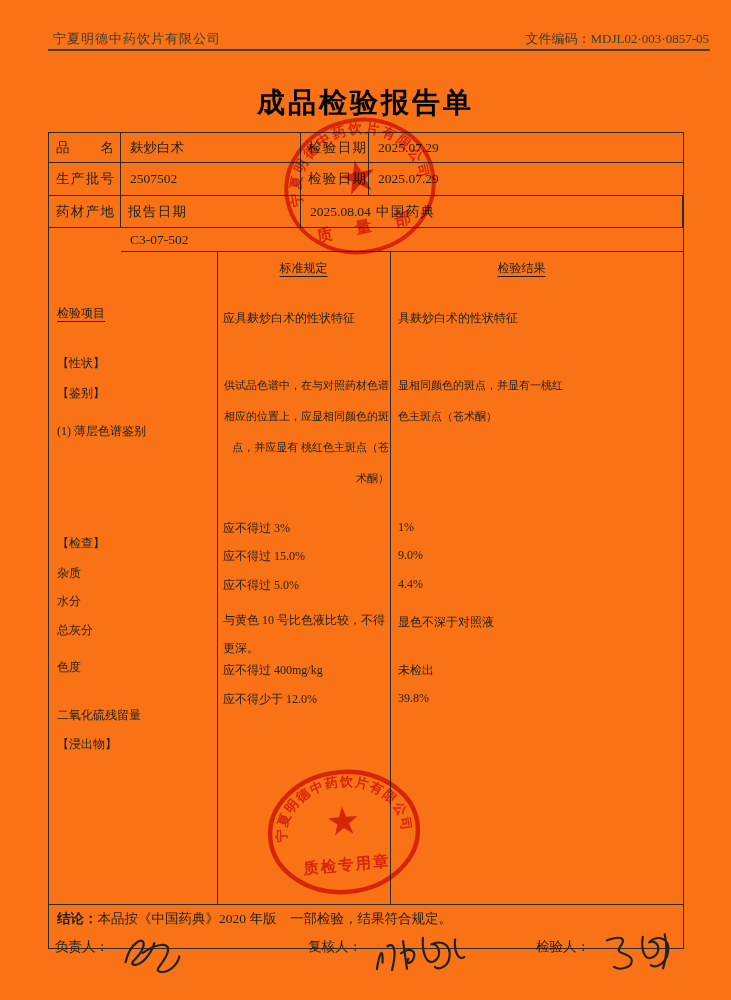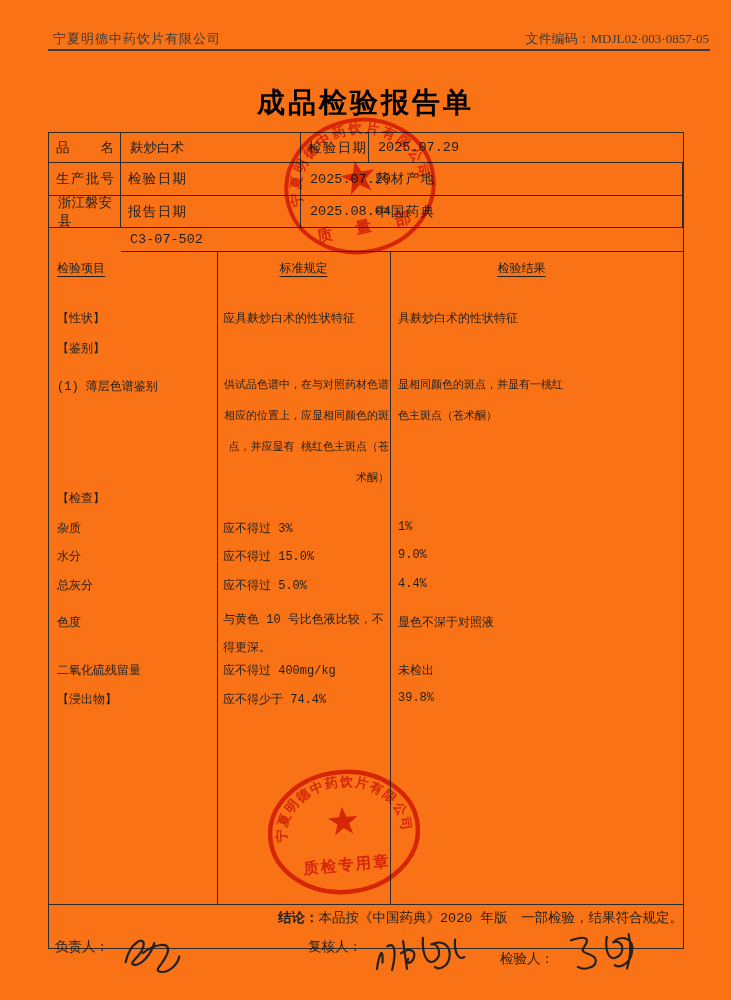--- a/index.html
+++ b/index.html
@@ -10,60 +10,60 @@
   .hdr-company{position:absolute;left:53px;top:30px;font-size:13px;letter-spacing:1px;color:#3a3a3a;}
   .hdr-code{position:absolute;right:22px;top:30px;font-size:13px;color:#3a3a3a;}
   .hdr-rule{position:absolute;left:48px;top:49px;width:662px;height:2px;background:#3c3c3c;}
 
   
   .title{position:absolute;left:0;top:84px;width:100%;text-align:center;
          font-size:28px;font-weight:bold;letter-spacing:3px;color:#000;}
 
   
   .doc-box{position:absolute;left:48px;top:132px;width:636px;height:817px;
-           border:1px solid #2b2b2b;box-sizing:border-box;font-family:Liberation Mono, monospace;}
+           border:1px solid #2b2b2b;box-sizing:border-box;}
 
   
   .info-grid{display:grid;grid-template-columns:72px 180px 68px 314px;
              grid-template-rows:30px 33px 32px 24px;font-size:13.5px;}
   .ic{display:flex;align-items:center;box-sizing:border-box;border-bottom:1px solid #2b2b2b;}
   .ic.br{border-right:1px solid #2b2b2b;}
   .ilabel{display:inline-block;width:58px;margin-left:7px;text-align:justify;text-align-last:justify;}
   .ival{padding-left:9px;}
   .span3{grid-column:2/5;}
 
   
   .main-area{position:relative;height:652px;font-size:12px;}
   .vsep{position:absolute;top:0;bottom:0;width:0;border-left:1px solid #2b2b2b;}
   .vsep.s1{left:168px;} .vsep.s2{left:341px;}
   .trow{position:absolute;left:0;width:100%;height:0;overflow:visible;}
   .trow span{position:absolute;display:block;white-space:pre-wrap;}
-  .ci{left:8px;width:155px;}
+  .ci{left:8px;width:155px;margin-top:45px;}
   .cs{left:174px;width:160px;}
   .cr{left:349px;width:280px;}
   .thead span{text-decoration:underline;text-underline-offset:4px;}
   .thead .cs{left:168px;width:173px;text-align:center;}
   .thead .cr{left:326px;width:293px;text-align:center;}
   .wrap2 .cs,.wrap2 .cr{font-size:11px;line-height:31px;margin-top:-8px;}
   .wrap2 .cs{width:166px;text-align:right;}
   .wrap2 .cr{width:174px;}
   .wrapcs .cs{font-size:12px;line-height:28px;margin-top:-8px;width:166px;}
 
   
   .conclusion{position:relative;height:28px;border-top:1px solid #2b2b2b;
-              font-size:13.5px;line-height:27px;padding-left:8px;box-sizing:border-box;text-align:right;}
+              font-size:13.5px;line-height:27px;padding-left:8px;box-sizing:border-box;}
   .conclusion b{font-weight:bold;}
 
   
   .sig-row{position:absolute;left:0;top:928px;width:731px;height:60px;font-family:Liberation Mono, monospace;}
   .sig-group{position:absolute;display:flex;align-items:flex-start;}
   .sig-label{font-size:13.5px;margin-top:10px;}
   .sig-ink{margin-left:6px;transform:rotate(-4deg);}
   .sig-ink path{fill:none;stroke:#222;stroke-width:2.2;stroke-linecap:round;stroke-linejoin:round;}
-  .g1{left:55px;} .g2{left:308px;} .g3{left:500px;align-items:center;}
+  .g1{left:55px;} .g2{left:308px;} .g3{left:536px;}
 
   
   .stamp{position:absolute;mix-blend-mode:multiply;opacity:.92;pointer-events:none;}
   .stamp text{font-family:"Liberation Serif","DejaVu Serif",serif;font-weight:bold;}
 </style>
 </head>
 <body>
 
 <div class="page">
 
@@ -86,31 +86,31 @@
           <span class="ilabel">检验日期</span>
         </div>
       <div class="ic">
           <span class="ival">2025.07.29</span>
         </div>
 
       <div class="ic br">
           <span class="ilabel">生产批号</span>
         </div>
       <div class="ic br">
+          <span class="ival">2507502</span>
+        </div>
+      <div class="ic br">
           <span class="ilabel">检验日期</span>
         </div>
       <div class="ic">
           <span class="ival">2025.07.29</span>
         </div>
 
       <div class="ic br">
           <span class="ilabel">药材产地</span>
-        </div>
-      <div class="ic br">
-          <span class="ival">浙江磐安县</span>
         </div>
       <div class="ic br">
           <span class="ilabel">报告日期</span>
         </div>
       <div class="ic">
           <span class="ival">2025.08.04</span>
         </div>
 
       <div class="ic br">
           <span class="ilabel">中国药典</span>
@@ -175,21 +175,21 @@
       </div>
 
       <div class="trow" style="top:410px">
         <span class="ci">二氧化硫残留量</span>
         <span class="cs">应不得过 400mg/kg</span>
         <span class="cr">未检出</span>
       </div>
 
       <div class="trow" style="top:439px">
         <span class="ci">【浸出物】</span>
-        <span class="cs">应不得少于 74.4%</span>
+        <span class="cs">应不得少于 12.0%</span>
         <span class="cr">39.8%</span>
       </div>
     </div>
 
     <div class="conclusion">
       <b>结论：</b><span>本品按《中国药典》2020 年版　一部检验，结果符合规定。</span>
     </div>
   </div>
 
   <div class="sig-row">

